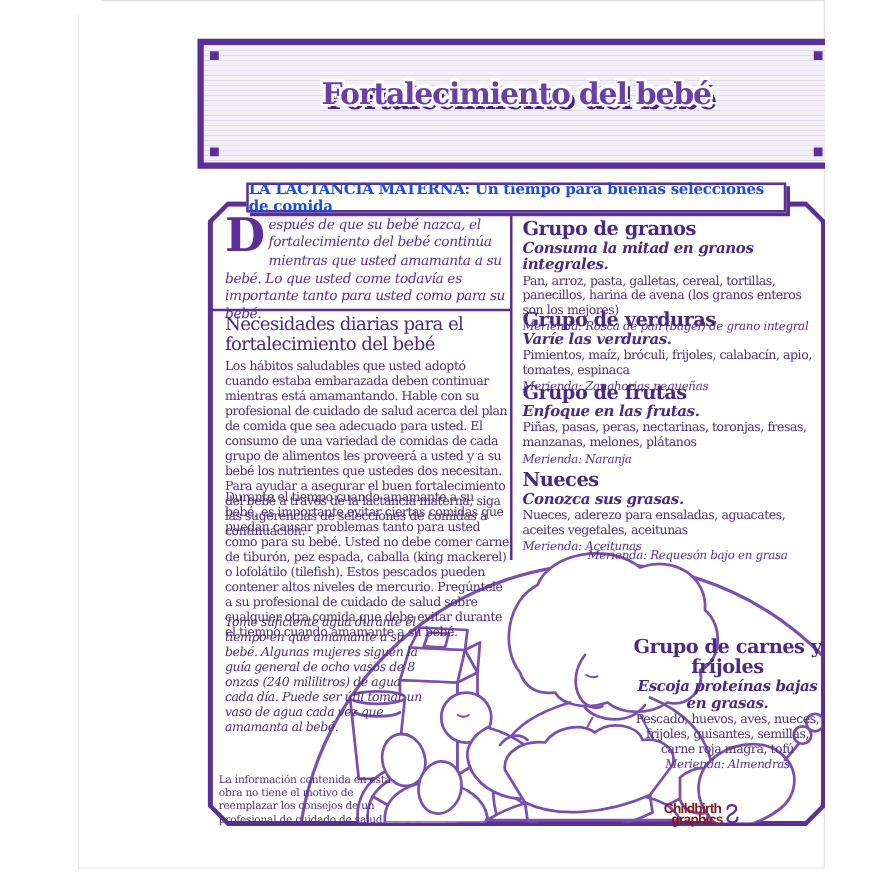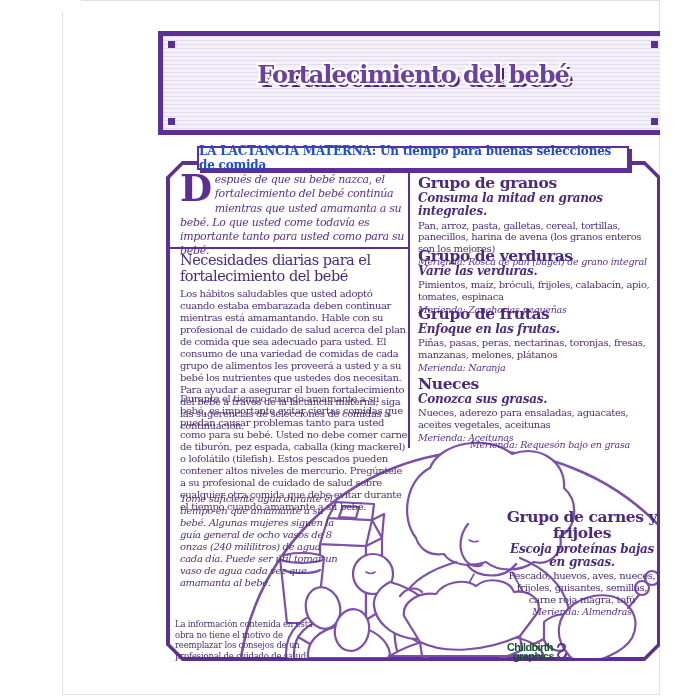--- a/index.html
+++ b/index.html
@@ -56,21 +56,21 @@
   .gname{font-size:15.5px;font-weight:bold;letter-spacing:-0.4px;color:#4b2a80;line-height:1.05;}
   .gtip{font-size:12px;font-weight:bold;font-style:italic;letter-spacing:-0.3px;color:#4b2a80;line-height:1.1;margin-top:1px;}
   .gitems{font-size:10px;line-height:1.18;letter-spacing:-0.35px;margin-top:1px;}
   .gsnack{font-size:9.5px;font-style:italic;letter-spacing:-0.25px;margin-top:1px;color:#5a3190;}
   #gGranos{top:174px}#gVerduras{top:247px}#gFrutas{top:305px}#gAceites{top:375px}
   #gLeche{left:381px;top:437px;width:212px;text-align:center;}
   #gCarnes{left:443px;top:508px;width:152px;text-align:center;}
   
   #illus{position:absolute;left:105px;top:425px;width:489px;height:232px;z-index:2;}
   
-  #logo{position:absolute;left:444px;top:642px;z-index:7;color:#14532d;display:flex;align-items:flex-start;}
+  #logo{position:absolute;left:468px;top:642px;z-index:7;color:#7f1d1d;display:flex;align-items:flex-start;}
   #logoTxt{font-family:"Liberation Sans",sans-serif;font-weight:bold;font-size:11px;
         line-height:8.5px;letter-spacing:-0.6px;text-align:left;}
   #logoTxt .l2{padding-left:6px;}
   #swan{margin-left:1px;margin-top:-1px;}
 </style>
 </head>
 <body>
 
 <div id="stage">
   <div id="sheet">

